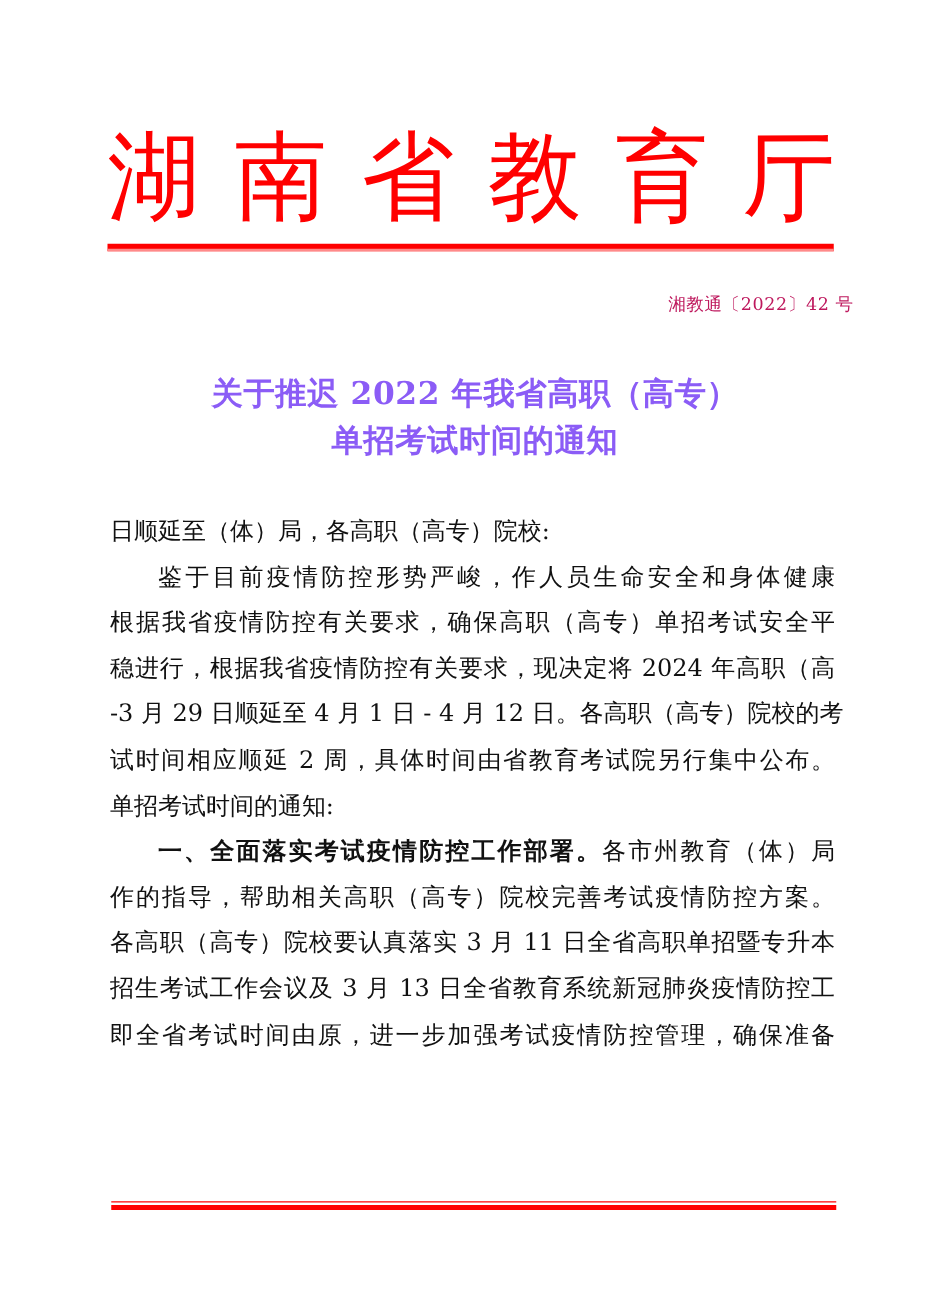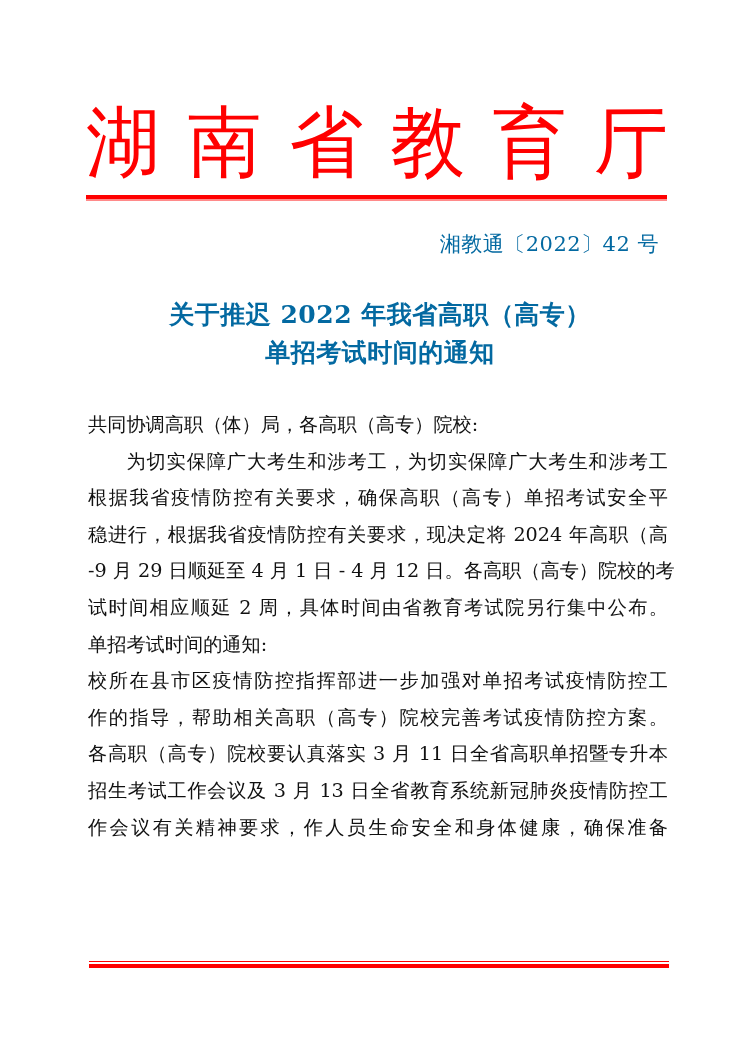--- a/index.html
+++ b/index.html
@@ -38,37 +38,37 @@
     position: absolute;
     left: 86px;
     top: 195px;
     width: 581px;
     height: 4px;
     background: #ff0000;
     border-bottom: 2px solid #ff8a8a;
   }
   .doc-number {
     position: absolute;
-    right: 96px;
+    right: 72px;
     top: 230px;
-    font-size: 21px;
+    font-size: 14px;
     line-height: 28px;
-    color: #0369a1;
+    color: #be185d;
     letter-spacing: 0.5px;
   }
   .doc-title {
     position: absolute;
     left: 80px;
     width: 600px;
     top: 296px;
     text-align: center;
     font-size: 25px;
     line-height: 38px;
     font-weight: bold;
-    color: #0369a1;
+    color: #8b5cf6;
     letter-spacing: 0.5px;
   }
   .doc-title div { white-space: nowrap; }
   .body-text {
     position: absolute;
     left: 88px;
     top: 407px;
     width: 580px;
     font-size: 19.2px;
     line-height: 36.6px;
@@ -118,27 +118,27 @@
 <div class="top-rule"></div>
 
 <div class="doc-number">湘教通〔2022〕42 号</div>
 
 <div class="doc-title">
   <div>关于推迟 2022 年我省高职（高专）</div>
   <div>单招考试时间的通知</div>
 </div>
 
 <div class="body-text" id="body-lines">
-    <div class="line last"><span>共同协调高职（体）局，各高职（高专）院校:</span></div>
-    <div class="line" style="padding-left: 2em;"><span>为切实保障广大考生和涉考工，为切实保障广大考生和涉考工</span></div>
+    <div class="line last"><span>日顺延至（体）局，各高职（高专）院校:</span></div>
+    <div class="line" style="padding-left: 2em;"><span>鉴于目前疫情防控形势严峻，作人员生命安全和身体健康</span></div>
     <div class="line"><span>根据我省疫情防控有关要求，确保高职（高专）单招考试安全平</span></div>
     <div class="line"><span>稳进行，根据我省疫情防控有关要求，现决定将 2024 年高职（高</span></div>
-    <div class="line"><span>-9 月 29 日顺延至 4 月 1 日 - 4 月 12 日。各高职（高专）院校的考</span></div>
+    <div class="line"><span>-3 月 29 日顺延至 4 月 1 日 - 4 月 12 日。各高职（高专）院校的考</span></div>
     <div class="line"><span>试时间相应顺延 2 周，具体时间由省教育考试院另行集中公布。</span></div>
     <div class="line last"><span>单招考试时间的通知:</span></div>
-    <div class="line"><span>校所在县市区疫情防控指挥部进一步加强对单招考试疫情防控工</span></div>
+    <div class="line" style="padding-left: 2em;"><span class="bold-lead">一、全面落实考试疫情防控工作部署。</span><span>各市州教育（体）局</span></div>
     <div class="line"><span>作的指导，帮助相关高职（高专）院校完善考试疫情防控方案。</span></div>
     <div class="line"><span>各高职（高专）院校要认真落实 3 月 11 日全省高职单招暨专升本</span></div>
     <div class="line"><span>招生考试工作会议及 3 月 13 日全省教育系统新冠肺炎疫情防控工</span></div>
-    <div class="line"><span>作会议有关精神要求，作人员生命安全和身体健康，确保准备</span></div>
+    <div class="line"><span>即全省考试时间由原，进一步加强考试疫情防控管理，确保准备</span></div>
   </div>
 
 <div class="bottom-rule"></div>
 
 </body></html>

